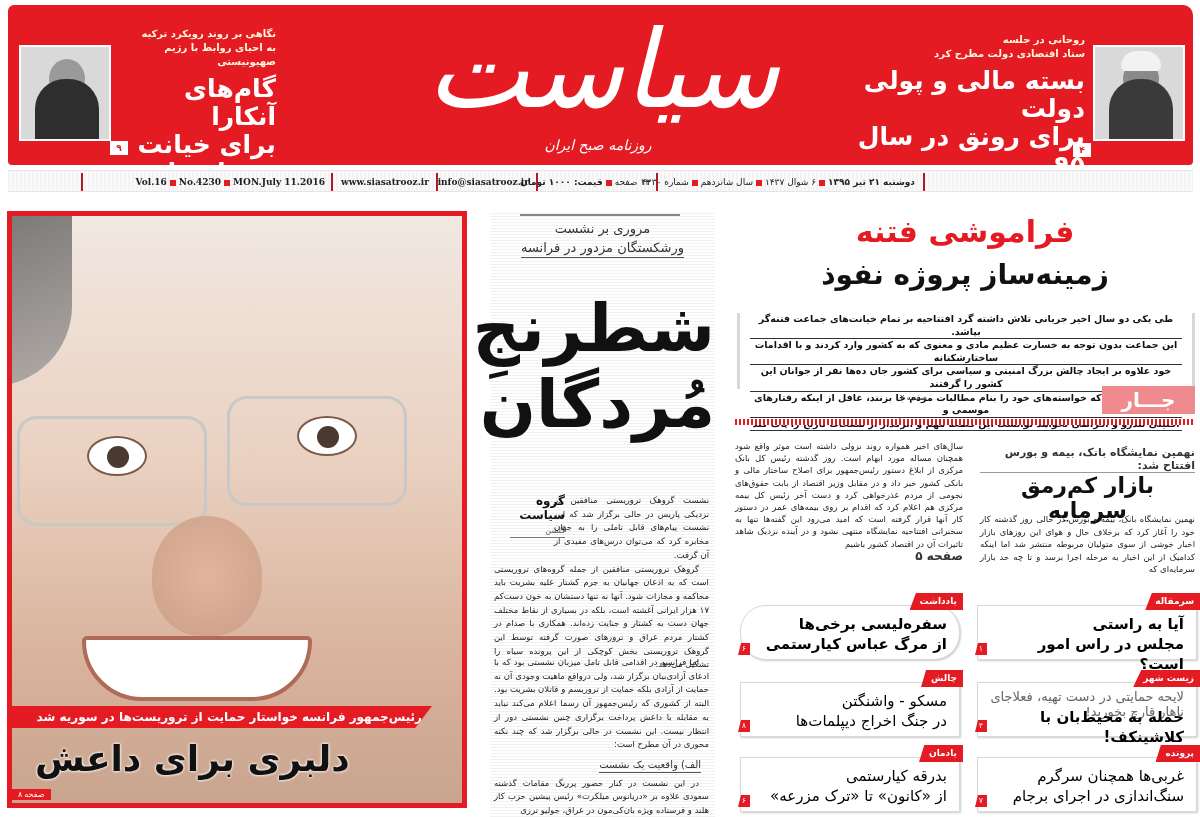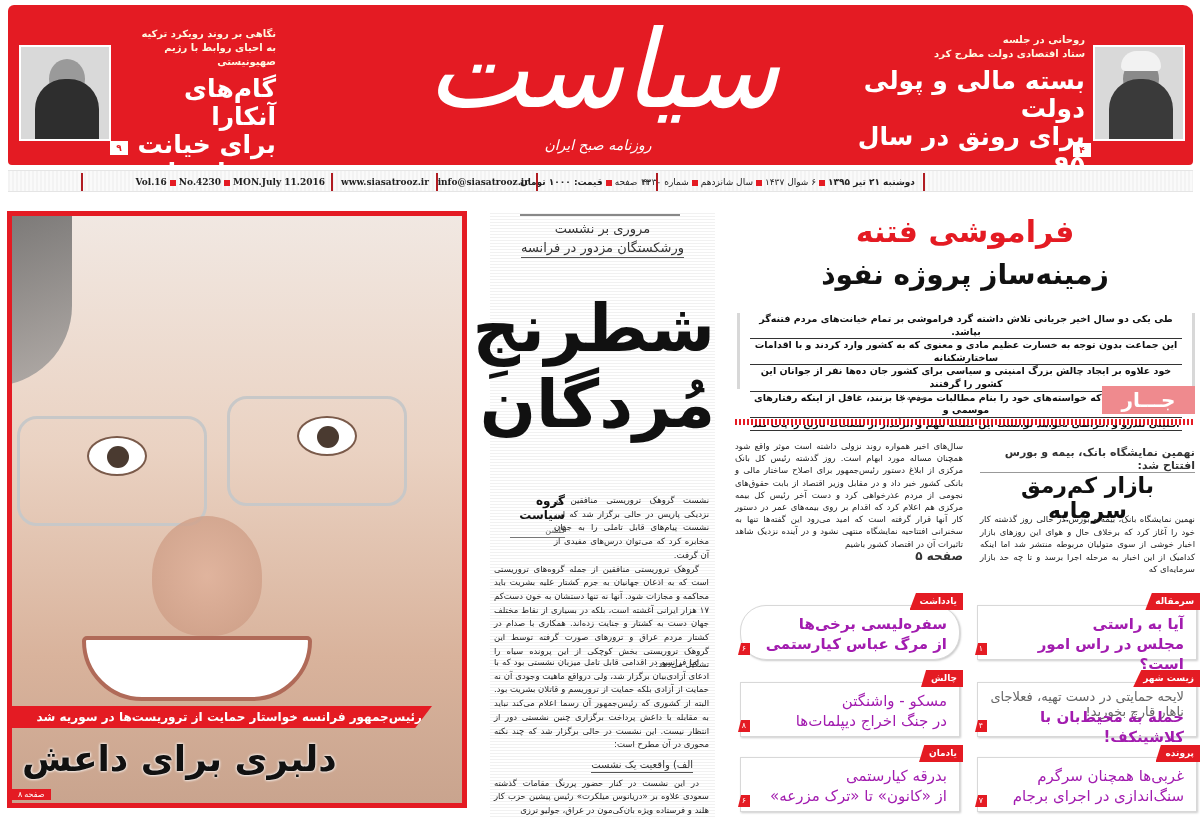--- a/index.html
+++ b/index.html
@@ -25,53 +25,53 @@
 
   
   .photo-frame { position: absolute; left: 7px; top: 211px; width: 460px; height: 597px; border: 5px solid #e41b23; background: linear-gradient(180deg, #f1e8e2 0%, #ead2c2 40%, #d9b39c 75%, #c9a48e 100%); overflow: hidden; }
   .hair { position: absolute; left: -20px; top: -10px; width: 80px; height: 180px; background: linear-gradient(160deg,#444,#999); border-radius: 0 0 80px 0; opacity: .7; }
   .eye { position: absolute; width: 60px; height: 40px; background: #fff; border-radius: 50%; border: 2px solid #7a5a4a; }
   .eye::after { content: ""; position: absolute; left: 18px; top: 8px; width: 22px; height: 22px; background: #4a3a30; border-radius: 50%; }
   .glasses { position: absolute; border: 3px solid #c8c8c8; border-radius: 20px; }
   .nose { position: absolute; left: 140px; top: 300px; width: 110px; height: 120px; background: radial-gradient(ellipse at center, #e0b19a, #c99880); border-radius: 50% 50% 45% 45%; opacity: .8; }
   .mouth { position: absolute; left: 70px; top: 420px; width: 230px; height: 65px; background: #fff; border-radius: 10px 10px 120px 120px; border: 4px solid #b06a58; }
   .photo-caption-bar { position: absolute; left: 0; top: 490px; width: 380px; height: 22px; background: #e41b23; color: #fff; font-size: 12px; font-weight: bold; line-height: 22px; padding-right: 10px; clip-path: polygon(0 0, 100% 0, 96% 100%, 0 100%); }
-  .photo-headline { position: absolute; left: 10px; top: 522px; font-size: 36px; font-weight: bold; color: #111; text-shadow: 0 0 3px #fff, 0 0 3px #fff; }
+  .photo-headline { position: absolute; left: 23px; top: 522px; font-size: 36px; font-weight: bold; color: #111; text-shadow: 0 0 3px #fff, 0 0 3px #fff; }
   .photo-page { position: absolute; left: 0; top: 573px; background: #e41b23; color: #fff; font-size: 8px; padding: 1px 6px; font-family: Liberation Serif, serif; }
 
   
   .mid { position: absolute; left: 490px; top: 211px; width: 225px; height: 606px; background: repeating-linear-gradient(180deg, #ffffff 0 2px, #f1f1f1 2px 3px); }
   .mid-kicker-rule { position: absolute; left: 30px; top: 3px; width: 160px; height: 2px; background: #888; }
   .mid-kicker { position: absolute; top: 8px; width: 100%; text-align: center; font-size: 13px; color: #333; line-height: 19px; }
   .mid-kicker .l2 { border-bottom: 1px solid #555; display: inline-block; }
   .mid-title { position: absolute; top: 80px; width: 100%; text-align: center; font-size: 66px; font-weight: bold; color: #111; line-height: 76px; }
   .byline { position: absolute; right: 150px; top: 290px; width: 70px; }
   .byline .grp { font-size: 12px; font-weight: bold; color: #111; }
   .byline .name { font-size: 8px; color: #555; border-bottom: 1px solid #777; margin-top: 4px; padding-bottom: 2px; }
   .mid-body { position: absolute; right: 6px; width: 215px; font-size: 8.5px; line-height: 13.7px; color: #222; text-align: justify; }
-  .subhead { font-size: 10px; color: #333; border-bottom: 1px solid #555; display: inline-block; margin: 6px 16px 4px 0; }
+  .subhead { font-size: 10px; color: #333; border-bottom: 1px solid #555; display: inline-block; margin: 6px 8px 4px 0; }
 
   
   .lead-kicker { position: absolute; left: 735px; top: 212px; width: 460px; text-align: center; font-size: 30px; font-weight: bold; color: #e41b23; line-height: 40px; }
   .lead-head { position: absolute; left: 735px; top: 255px; width: 460px; text-align: center; font-size: 28px; font-weight: bold; color: #111; line-height: 40px; }
   .lead-box { position: absolute; left: 737px; top: 313px; width: 458px; height: 76px; border-left: 3px solid #d8d8d8; border-right: 3px solid #d8d8d8; padding: 0 10px; }
   .lead-box .ln { font-size: 9.5px; font-weight: bold; color: #111; line-height: 12.6px; text-align: center; border-bottom: 1px solid #333; }
   .lead-page { position: absolute; left: 900px; top: 393px; font-size: 8px; color: #333; }
   .jaar { position: absolute; left: 1102px; top: 386px; width: 93px; height: 28px; background: #ef8a8e; color: #fff; font-size: 20px; font-weight: bold; text-align: center; line-height: 28px; }
   .dotline { position: absolute; left: 735px; top: 419px; width: 460px; height: 6px; background: repeating-linear-gradient(90deg, #e41b23 0 2px, #fff 2px 4px); }
 
   .col-a { position: absolute; left: 735px; top: 440px; width: 228px; font-size: 8.5px; line-height: 12.2px; color: #222; text-align: justify; }
   .col-a .pg { color: #333; font-weight: bold; font-size: 12px; }
   .col-b-kicker { position: absolute; left: 980px; top: 446px; width: 215px; font-size: 11px; font-weight: bold; color: #333; text-align: right; border-bottom: 1px solid #999; }
   .col-b-title { position: absolute; left: 980px; top: 473px; width: 215px; font-size: 22px; font-weight: bold; color: #111; text-align: center; }
   .col-b-body { position: absolute; left: 980px; top: 513px; width: 215px; font-size: 8.5px; line-height: 12.5px; color: #222; text-align: justify; }
 
   .teasebox { position: absolute; width: 220px; height: 55px; border: 1px solid #d8d8d8; box-shadow: 1px 1px 2px #ccc; background: #fff; }
   .teasebox .tag { position: absolute; right: -4px; top: -13px; background: #e41b23; color: #fff; font-size: 9px; font-weight: bold; padding: 3px 6px 4px 10px; clip-path: polygon(12% 0, 100% 0, 100% 100%, 0 100%); }
-  .teasebox .hl { position: absolute; right: 12px; top: 8px; width: 195px; font-size: 15px; font-weight: bold; color: #a21caf; line-height: 20px; text-align: right; }
+  .teasebox .hl { position: absolute; right: 12px; top: 8px; width: 195px; font-size: 15px; font-weight: bold; color: #000000; line-height: 20px; text-align: right; }
   .teasebox .hl.light { font-weight: normal; font-size: 15px; }
   .teasebox .num { position: absolute; left: -3px; bottom: 4px; width: 12px; height: 12px; background: #e41b23; color: #fff; font-size: 8px; text-align: center; line-height: 12px; clip-path: polygon(25% 0, 100% 0, 100% 100%, 0 100%); }
   .teasebox .tiny { position: absolute; right: 12px; top: 6px; font-size: 13px; color: #666; }
 </style>
 </head>
 <body>
 
 <div class="masthead">
 
   <div class="teaser-photo" style="right:8px;">
@@ -159,21 +159,21 @@
   <div class="mid-body" style="top:445px;">
     <p style="text-indent:10px;">اما فرانسه در اقدامی قابل تامل میزبان نشستی بود که با ادعای آزادی‌بیان برگزار شد، ولی درواقع ماهیت وجودی آن نه حمایت از آزادی بلکه حمایت از تروریسم و قاتلان بشریت بود. البته از کشوری که رئیس‌جمهور آن رسما اعلام می‌کند نباید به مقابله با داعش پرداخت برگزاری چنین نشستی دور از انتظار نیست. این نشست در حالی برگزار شد که چند نکته محوری در آن مطرح است:</p>
     <div class="subhead">الف) واقعیت یک نشست</div>
     <p style="text-indent:10px;">در این نشست در کنار حضور پررنگ مقامات گذشته سعودی علاوه بر «دریانوس میلکرت» رئیس پیشین حزب کار هلند و فرستاده ویژه بان‌کی‌مون در عراق، جولیو ترزی</p>
   </div>
 </div>
 
 <div class="lead-kicker">فراموشی فتنه</div>
 <div class="lead-head">زمینه‌ساز پروژه نفوذ</div>
 <div class="lead-box">
-  <div class="ln">طی یکی دو سال اخیر جریانی تلاش داشته گرد فراموشی بر تمام خیانت‌های مردم فتنه‌گر بپاشد.</div>
+  <div class="ln">طی یکی دو سال اخیر جریانی تلاش داشته گرد افتتاحیه بر تمام خیانت‌های جماعت فتنه‌گر بپاشد.</div>
   <div class="ln">این جماعت بدون توجه به خسارت عظیم مادی و معنوی که به کشور وارد کردند و با اقدامات ساختارشکنانه</div>
   <div class="ln">خود علاوه بر ایجاد چالش بزرگ امنیتی و سیاسی برای کشور جان ده‌ها نفر از جوانان این کشور را گرفتند</div>
   <div class="ln">اکنون در تلاشند که خواسته‌های خود را بنام مطالبات مردم جا بزنند، غافل از اینکه رفتارهای موسمی و</div>
   <div class="ln">اقلیتی تندرو و افراطی نخواهد توانست این قطعه مهم و اثرگذار از صفحات تاریخ را پاک کند</div>
 </div>
 <div class="lead-page">صفحه ۲</div>
 <div class="jaar">جـــار</div>
 <div class="dotline"></div>
 
 <div class="col-a">

